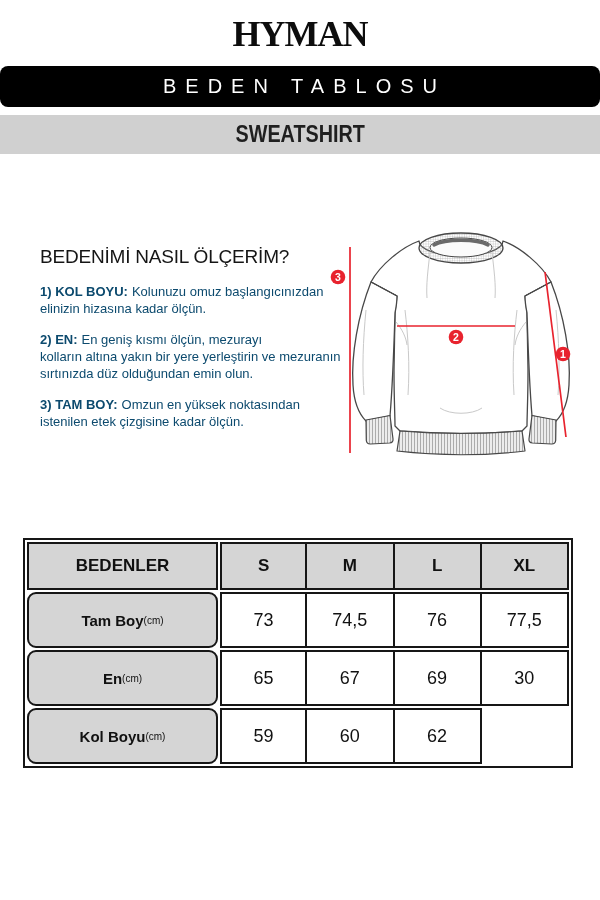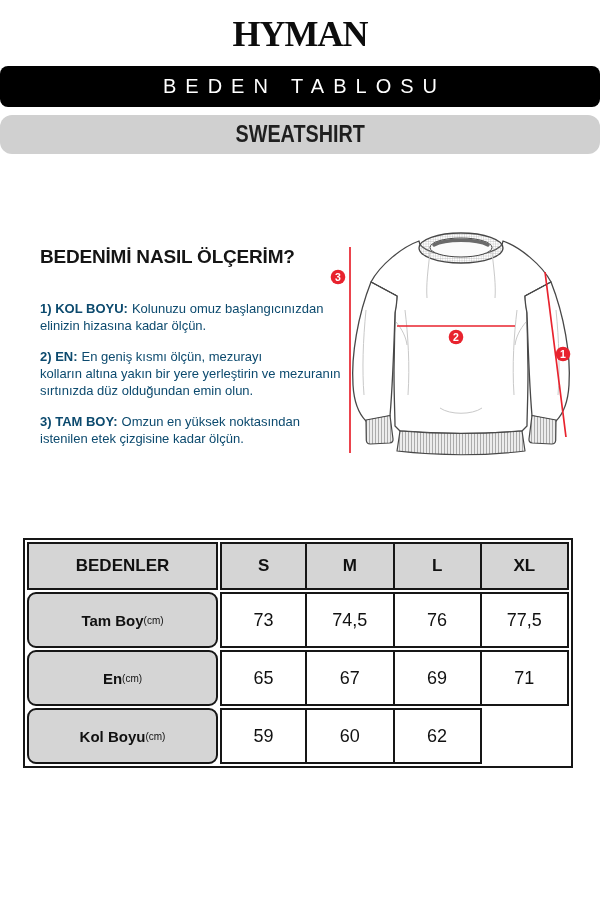--- a/index.html
+++ b/index.html
@@ -20,30 +20,30 @@
   .bar-black {
     position:absolute; top:66px; left:0; width:100%; height:41px;
     background:#000; display:flex; align-items:center; justify-content:center;border-radius:8px;
   }
   .bar-black span {
     color:#fff; font-size:20px; font-weight:400;
     letter-spacing:9px; text-indent:9px;
   }
   .bar-gray {
     position:absolute; top:115px; left:0; width:100%; height:39px;
-    background:#d0d0d0; display:flex; align-items:center; justify-content:center;border-radius:12px;
+    background:#d0d0d0; display:flex; align-items:center; justify-content:center;
   }
   .bar-gray span {
     color:#1f1f1f; font-size:23px; font-weight:700;
     display:inline-block; transform:scaleX(.86);
   }
 
   
   .instructions { position:absolute; top:246px; left:40px; width:340px; }
-  .inst-heading { font-size:19px; font-weight:700; letter-spacing:-.2px; margin-bottom:32px; color:#151515; }
+  .inst-heading { font-size:19px; font-weight:400; letter-spacing:-.2px; margin-bottom:15px; color:#151515; }
   .inst-item { font-size:13px; line-height:17px; margin-bottom:14px; color:#0c4a6e; }
   .inst-item .lead { font-weight:700; margin-right:4px; }
   .inst-item .txt { white-space:pre-line; }
 
   
   .diagram { position:absolute; top:210px; left:320px; width:280px; height:260px; }
 
   
   .stable-wrap {
     position:absolute; top:538px; left:23px; width:550px;
@@ -169,21 +169,21 @@
       <div class="cell">76</div>
       <div class="cell">77,5</div>
 
       <div class="cell rowlabel first">
         <span class="b">En</span>
           <span class="u">(cm)</span>
       </div>
       <div class="cell val-first">65</div>
       <div class="cell">67</div>
       <div class="cell">69</div>
-      <div class="cell">71</div>
+      <div class="cell">30</div>
 
       <div class="cell rowlabel first">
         <span class="b">Kol Boyu</span>
           <span class="u">(cm)</span>
       </div>
       <div class="cell val-first">59</div>
       <div class="cell">60</div>
       <div class="cell">62</div>
 
     </div>

